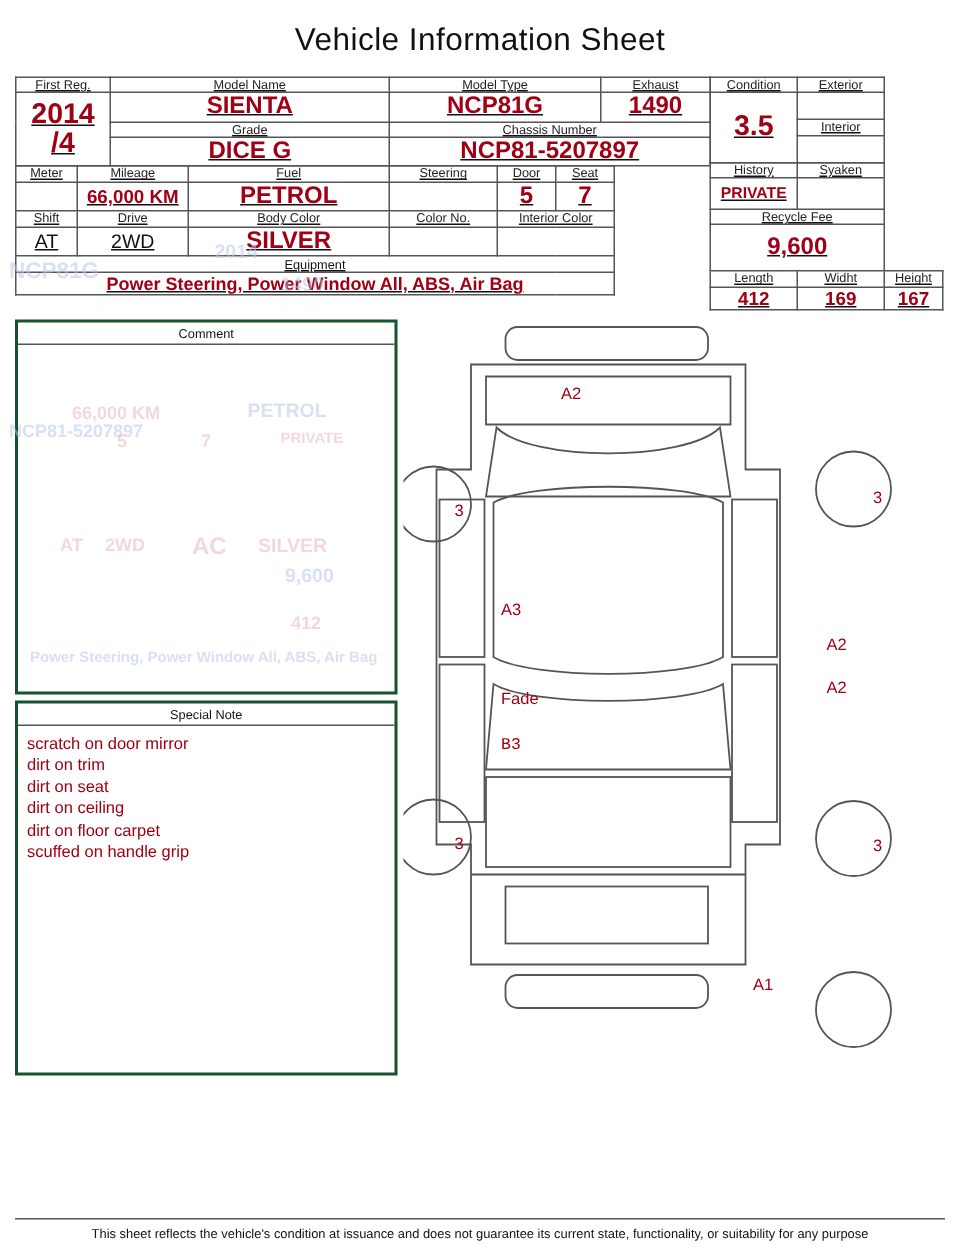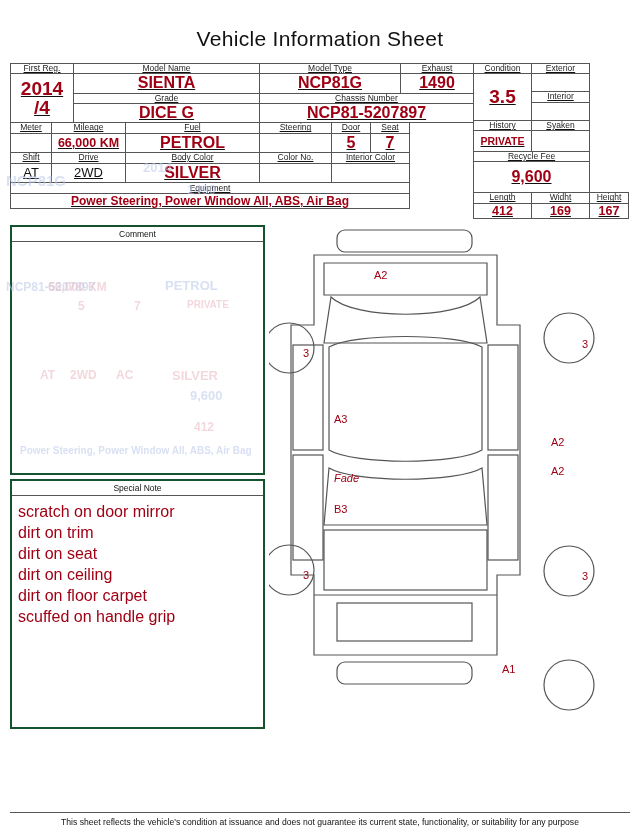--- a/index.html
+++ b/index.html
@@ -13,21 +13,21 @@
     font-family: "Liberation Sans", sans-serif;
     color: #111;
     position: relative;
     overflow: hidden;
   }
   .page {
     position: relative;
     width: 640px;
     height: 835px;
     box-sizing: border-box;
-    padding: 12px 10px;
+    padding: 0 10px;
   }
   .title {
     text-align: center;
     font-size: 21px;
     font-weight: normal;
     padding-top: 15px;
     padding-bottom: 12px;
     letter-spacing: 0.3px;
   }
   table {
@@ -113,21 +113,21 @@
     border-bottom: 1px solid #555;
   }
   .comment-body {
     height: 231px;
     position: relative;
     overflow: hidden;
   }
   .special-body {
     height: 231px;
     padding: 5px 6px;
-    font-size: 16px;
+    font-size: 11px;
     color: #a00014;
     line-height: 1.32;
     box-sizing: border-box;
   }
   .special-body div { white-space: nowrap; }
 
   
   .ghost {
     position: absolute;
     color: #b9c7e8;
@@ -307,21 +307,21 @@
         <div class="box-head">Comment</div>
         <div class="comment-body">
           <div id="comment-ghosts" style="position:absolute;left:0;top:0;right:0;bottom:0;">
               <div class="ghost red" style="left: 36px; top: 38px; font-size: 12px;">66,000 KM</div>
               <div class="ghost" style="left: 153px; top: 36px; font-size: 13px;">PETROL</div>
               <div class="ghost red" style="left: 66px; top: 57px; font-size: 12px;">5</div>
               <div class="ghost red" style="left: 122px; top: 57px; font-size: 12px;">7</div>
               <div class="ghost red" style="left: 175px; top: 57px; font-size: 10px;">PRIVATE</div>
               <div class="ghost red" style="left: 28px; top: 126px; font-size: 12px;">AT</div>
               <div class="ghost red" style="left: 58px; top: 126px; font-size: 12px;">2WD</div>
-              <div class="ghost red" style="left: 104px; top: 126px; font-size: 12px; text-align: center;">AC</div>
+              <div class="ghost red" style="left: 116px; top: 126px; font-size: 16px; text-align: center;">AC</div>
               <div class="ghost red" style="left: 160px; top: 126px; font-size: 13px;">SILVER</div>
               <div class="ghost" style="left: 178px; top: 146px; font-size: 13px;">9,600</div>
               <div class="ghost red" style="left: 182px; top: 178px; font-size: 12px;">412</div>
               <div class="ghost" style="left: 8px; top: 203px; font-size: 10px;">Power Steering, Power Window  All, ABS, Air Bag</div>
             </div>
           <span style="position:relative;font-size:11px;color:#a00014;padding:4px;display:block;"></span>
         </div>
       </div>
       <div class="box" style="margin-top:4px">
         <div class="box-head">Special Note</div>
@@ -372,22 +372,22 @@
           <circle cx="300" cy="460" r="25"></circle>
         </g>
       </svg>
       <div id="diagram-marks" style="position: absolute; left: 0px; top: 0px;">
           <div class="dmark" style="left: 105px; top: 44px;">A2</div>
           <div class="dmark" style="left: 34px; top: 122px;">3</div>
           <div class="dmark" style="left: 313px; top: 113px;">3</div>
           <div class="dmark" style="left: 65px; top: 152px; margin-top: 36px;">A3</div>
           <div class="dmark" style="left: 282px; top: 211px;">A2</div>
           <div class="dmark" style="left: 282px; top: 240px;">A2</div>
-          <div class="dmark" style="left: 65px; top: 247px; font-style: italic;">Fade</div>
-          <div class="dmark" style="left: 65px; top: 278px;">B3</div>
+          <div class="dmark" style="left: 65px; top: 247px;">Fade</div>
+          <div class="dmark" style="left: 65px; top: 278px; font-family: Liberation Mono, monospace;">B3</div>
           <div class="dmark" style="left: 34px; top: 344px;">3</div>
           <div class="dmark" style="left: 313px; top: 345px;">3</div>
           <div class="dmark" style="left: 233px; top: 438px;">A1</div>
         </div>
     </div>
   </div>
 
   <div class="footer">This sheet reflects the vehicle's condition at issuance and does not guarantee its current state, functionality, or suitability for any purpose</div>
 </div>
 

